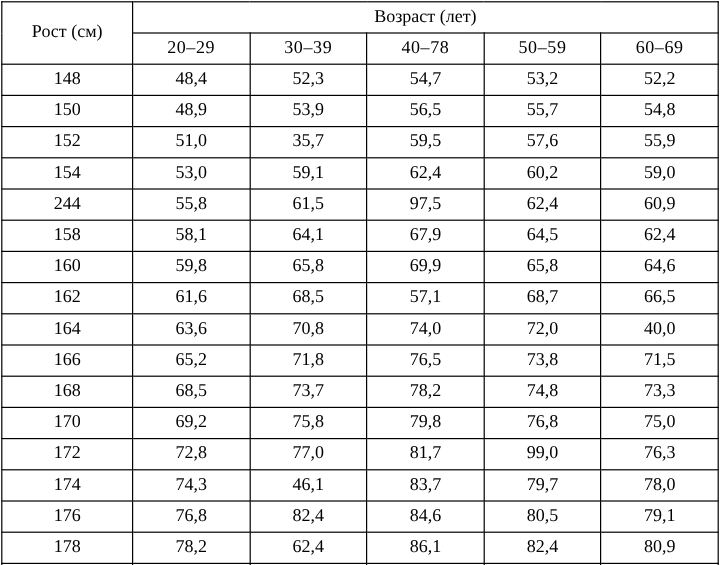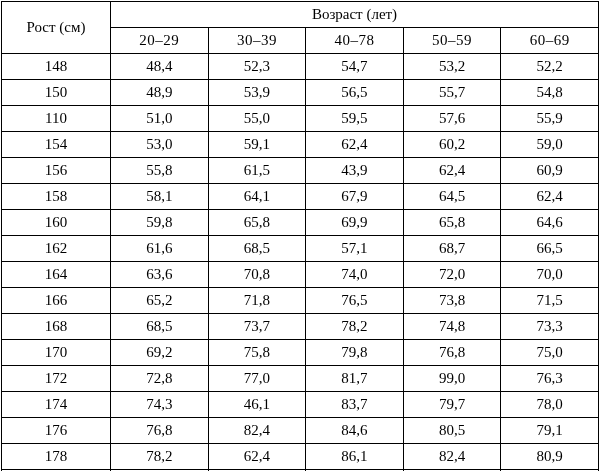--- a/index.html
+++ b/index.html
@@ -91,40 +91,40 @@
       </tr>
       <tr>
         <td class="row-head">150</td>
         <td class="val">48,9</td>
         <td class="val">53,9</td>
         <td class="val">56,5</td>
         <td class="val">55,7</td>
         <td class="val">54,8</td>
       </tr>
       <tr>
-        <td class="row-head">110</td>
+        <td class="row-head">152</td>
         <td class="val">51,0</td>
-        <td class="val">55,0</td>
+        <td class="val">35,7</td>
         <td class="val">59,5</td>
         <td class="val">57,6</td>
         <td class="val">55,9</td>
       </tr>
       <tr>
         <td class="row-head">154</td>
         <td class="val">53,0</td>
         <td class="val">59,1</td>
         <td class="val">62,4</td>
         <td class="val">60,2</td>
         <td class="val">59,0</td>
       </tr>
       <tr>
-        <td class="row-head">156</td>
+        <td class="row-head">244</td>
         <td class="val">55,8</td>
         <td class="val">61,5</td>
-        <td class="val">43,9</td>
+        <td class="val">97,5</td>
         <td class="val">62,4</td>
         <td class="val">60,9</td>
       </tr>
       <tr>
         <td class="row-head">158</td>
         <td class="val">58,1</td>
         <td class="val">64,1</td>
         <td class="val">67,9</td>
         <td class="val">64,5</td>
         <td class="val">62,4</td>
@@ -144,21 +144,21 @@
         <td class="val">57,1</td>
         <td class="val">68,7</td>
         <td class="val">66,5</td>
       </tr>
       <tr>
         <td class="row-head">164</td>
         <td class="val">63,6</td>
         <td class="val">70,8</td>
         <td class="val">74,0</td>
         <td class="val">72,0</td>
-        <td class="val">70,0</td>
+        <td class="val">40,0</td>
       </tr>
       <tr>
         <td class="row-head">166</td>
         <td class="val">65,2</td>
         <td class="val">71,8</td>
         <td class="val">76,5</td>
         <td class="val">73,8</td>
         <td class="val">71,5</td>
       </tr>
       <tr>

